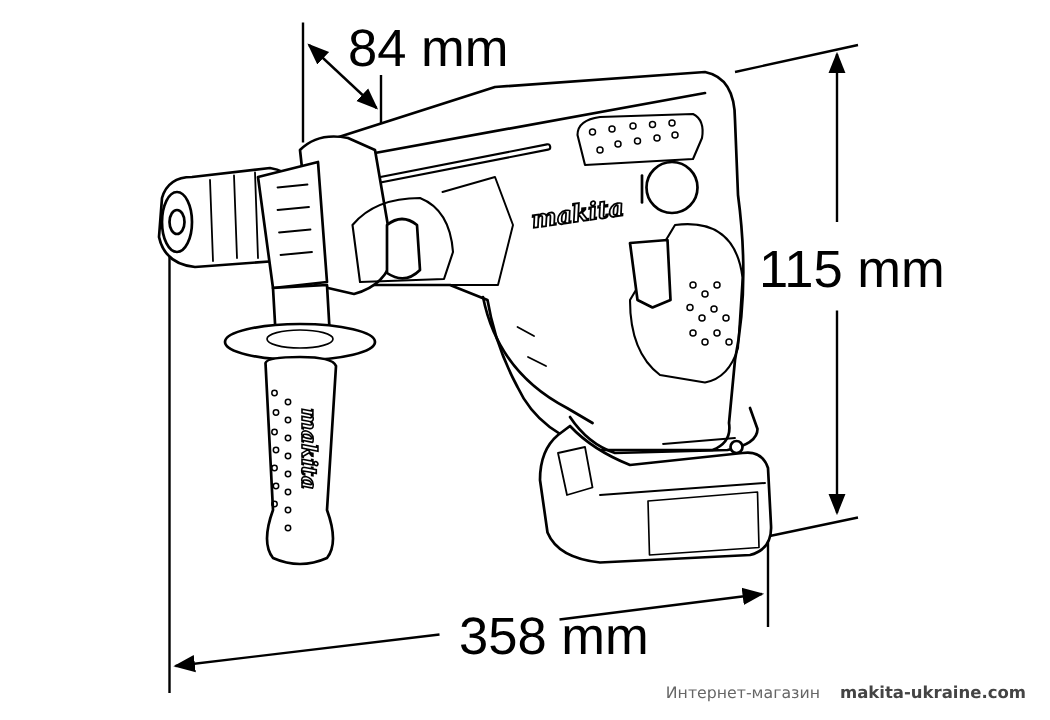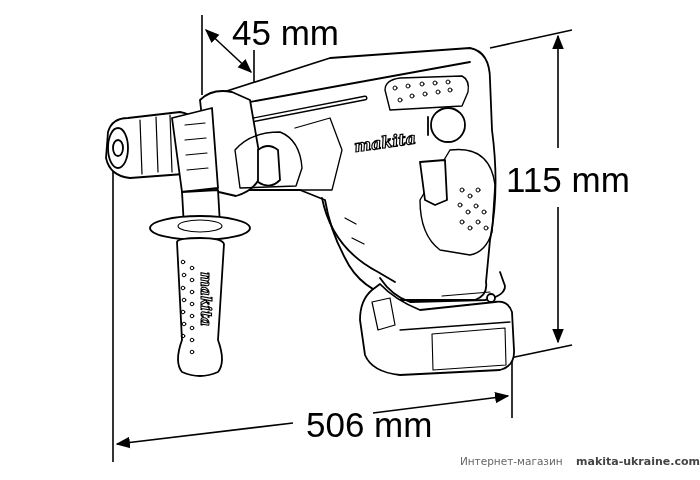--- a/index.html
+++ b/index.html
@@ -2,21 +2,21 @@
 <html><head>
   <meta charset="utf-8">
   <style>
     html, body { margin: 0; padding: 0; background: #ffffff; }
     body { width: 700px; height: 480px; position: relative; overflow: hidden; font-family: "Liberation Sans", sans-serif; }
     #diagram { position: absolute; left: 0; top: 0; width: 700px; height: 480px; }
     .dim-label { position: absolute; font-family: "Liberation Sans", sans-serif; font-size: 35px; color: #000; line-height: 1; white-space: nowrap; background: transparent; }
     #lbl-depth { left: 232px; top: 15px; }
     #lbl-height { left: 506px; top: 162px; }
     #lbl-length { left: 306px; top: 407px; }
-    .footer { position: absolute; right: 0; bottom: 12px; font-family: "DejaVu Sans", sans-serif; font-size: 10.5px; color: #555; white-space: nowrap; }
+    .footer { position: absolute; right: 16px; bottom: 12px; font-family: "DejaVu Sans", sans-serif; font-size: 10.5px; color: #555; white-space: nowrap; }
     .footer .shop { color: #666; margin-right: 10px; }
     .footer .site { font-weight: bold; color: #444; font-size: 11px; }
   </style>
 </head>
 <body>
 
 <svg id="diagram" viewBox="0 0 700 480" xmlns="http://www.w3.org/2000/svg">
   <defs>
     <marker id="arr" viewBox="0 0 10 10" refX="9" refY="5" markerWidth="9" markerHeight="9" orient="auto-start-reverse">
       <path d="M0,1 L10,5 L0,9 z" fill="#000"></path>
@@ -135,20 +135,20 @@
   </g>
 
   <g transform="translate(355,152) rotate(-8)">
     <text x="0" y="0" font-family="DejaVu Serif, serif" font-style="italic" font-weight="bold" font-size="16" fill="#fff" stroke="#000" stroke-width="1.2">makita</text>
   </g>
   <g transform="translate(201,272) rotate(90)">
     <text x="0" y="0" font-family="DejaVu Serif, serif" font-style="italic" font-weight="bold" font-size="14" fill="#fff" stroke="#000" stroke-width="1.1">makita</text>
   </g>
 </svg>
 
-<div class="dim-label" id="lbl-depth">45 mm</div>
+<div class="dim-label" id="lbl-depth">84 mm</div>
 <div class="dim-label" id="lbl-height">115 mm</div>
-<div class="dim-label" id="lbl-length">506 mm</div>
+<div class="dim-label" id="lbl-length">358 mm</div>
 
 <div class="footer">
   <span class="shop">Интернет-магазин</span>
   <span class="site">makita-ukraine.com</span>
 </div>
 
 </body></html>

